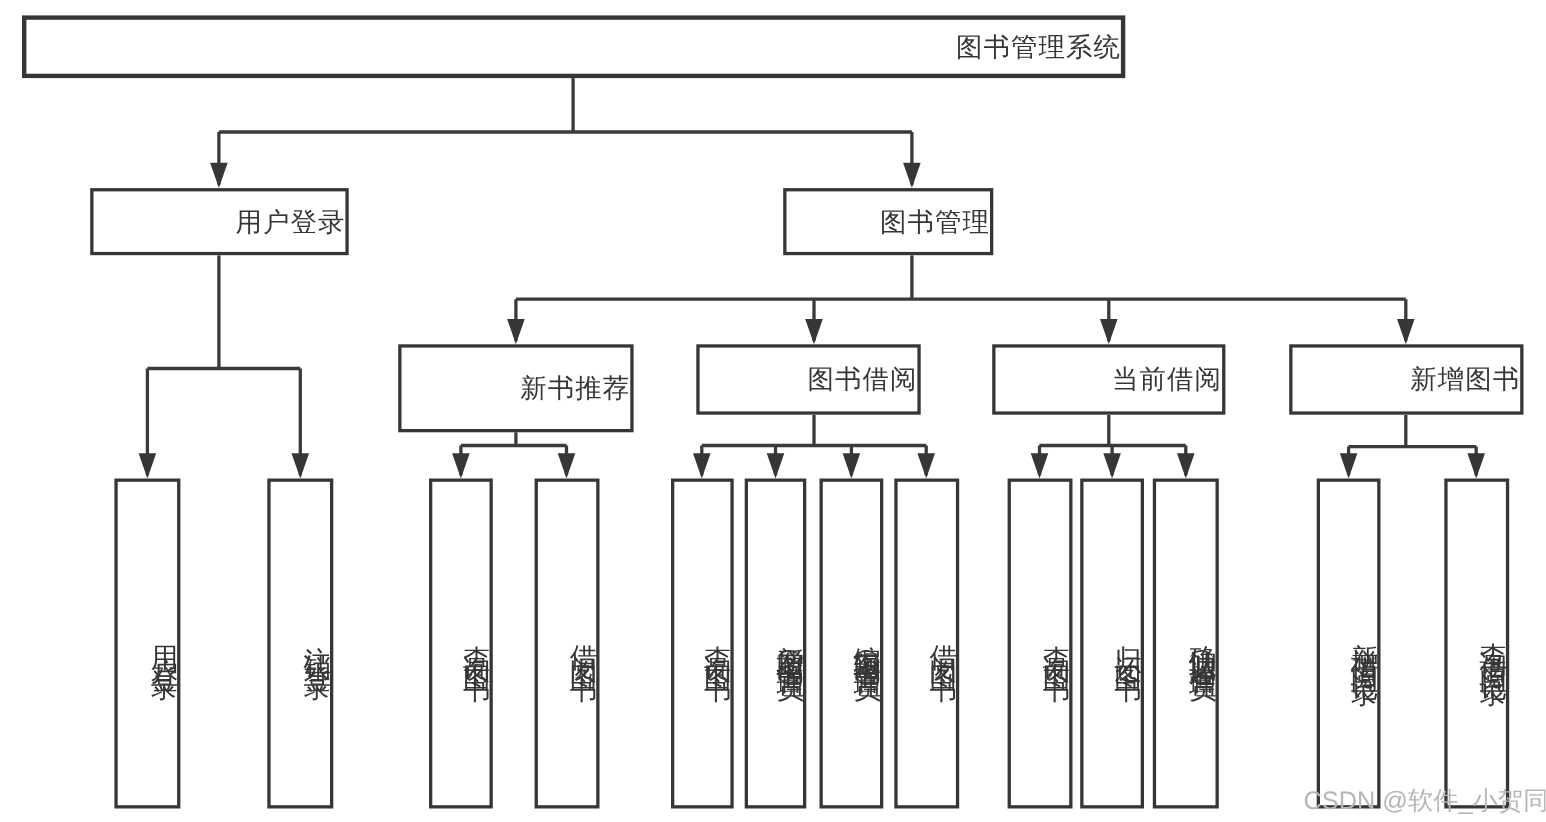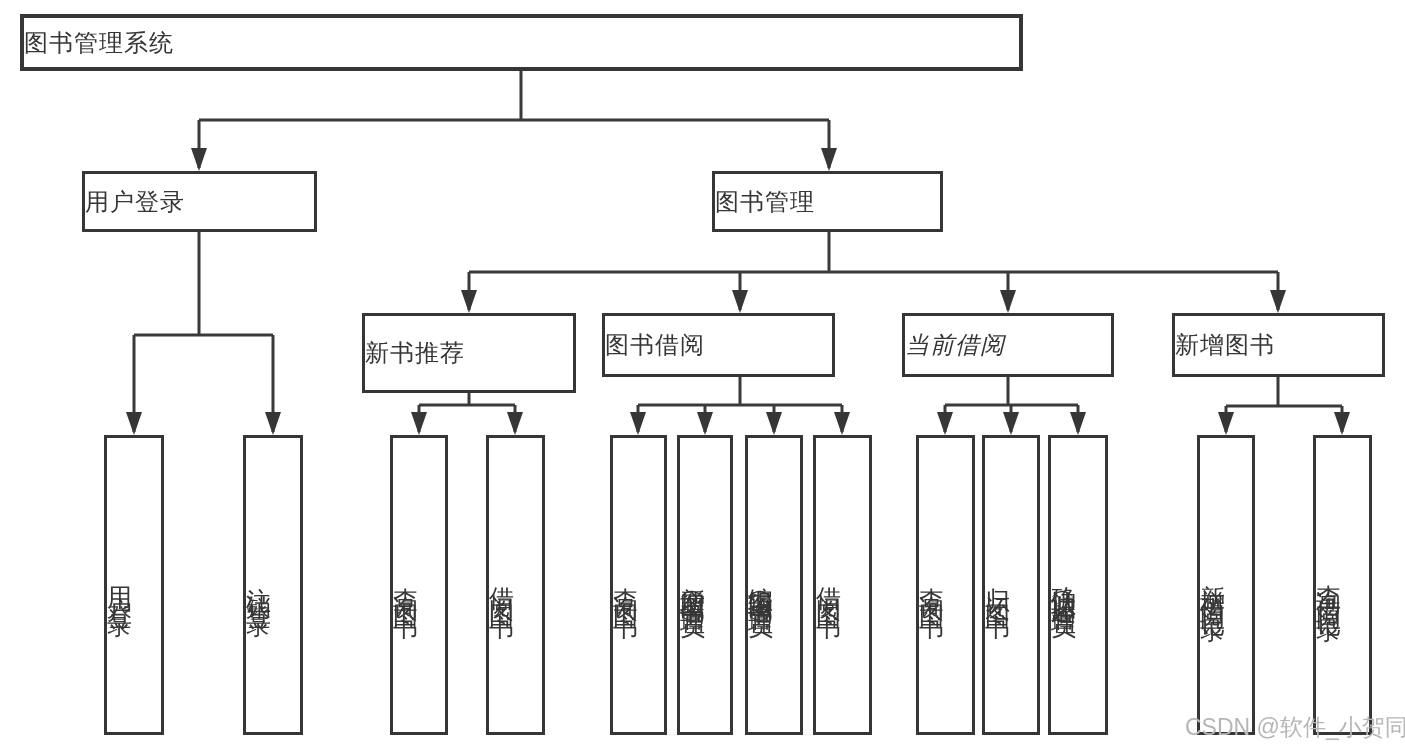--- a/index.html
+++ b/index.html
@@ -3,39 +3,39 @@
 <meta charset="utf-8">
 <style>
   html,body{margin:0;padding:0;}
   body{
     width:1405px;height:747px;position:relative;background:#ffffff;
     font-family:"Liberation Sans",sans-serif;color:#363636;overflow:hidden;
   }
   #connectors{position:absolute;left:0;top:0;z-index:0;}
   .box{
     position:absolute;box-sizing:border-box;background:#ffffff;
-    border:3px solid #363636;display:flex;align-items:center;justify-content:flex-start;
+    border:3px solid #363636;display:flex;align-items:center;justify-content:flex-end;
     z-index:1;
   }
   .box.root{border-width:4px;}
   .h-label{font-size:24px;letter-spacing:1px;white-space:nowrap;}
   .v-label{
     writing-mode:vertical-rl;text-orientation:mixed;
     font-size:25px;line-height:1;letter-spacing:9px;white-space:nowrap;
   }
   .leaf.long .v-label{letter-spacing:4px;}
   .leaf.med .v-label{letter-spacing:7px;}
 
   
   #n-root{left:20px;top:14px;width:1003px;height:57px;}
   #n-user-login{left:82px;top:171px;width:235px;height:61px;}
-  #n-book-mgmt{left:712px;top:171px;width:231px;height:61px;}
+  #n-book-mgmt{left:712px;top:171px;width:191px;height:61px;}
   #n-new-book{left:362px;top:313px;width:214px;height:80px;}
-  #n-book-borrow{left:602px;top:313px;width:233px;height:64px;}
-  #n-current-borrow{left:902px;top:313px;width:212px;height:64px;font-style:italic;}
+  #n-book-borrow{left:633px;top:313px;width:204px;height:64px;}
+  #n-current-borrow{left:902px;top:313px;width:212px;height:64px;}
   #n-borrow-record{left:1172px;top:313px;width:213px;height:64px;}
 
   .leaf{top:435px;height:300px;}
   #lf-login{left:104px;width:60px;}
   #lf-logout{left:243px;width:60px;}
   #lf-nb-query{left:390px;width:58px;}
   #lf-nb-borrow{left:486px;width:59px;}
   #lf-bb-query{left:610px;width:57px;}
   #lf-bb-add{left:677px;width:56px;}
   #lf-bb-edit{left:745px;width:58px;}

